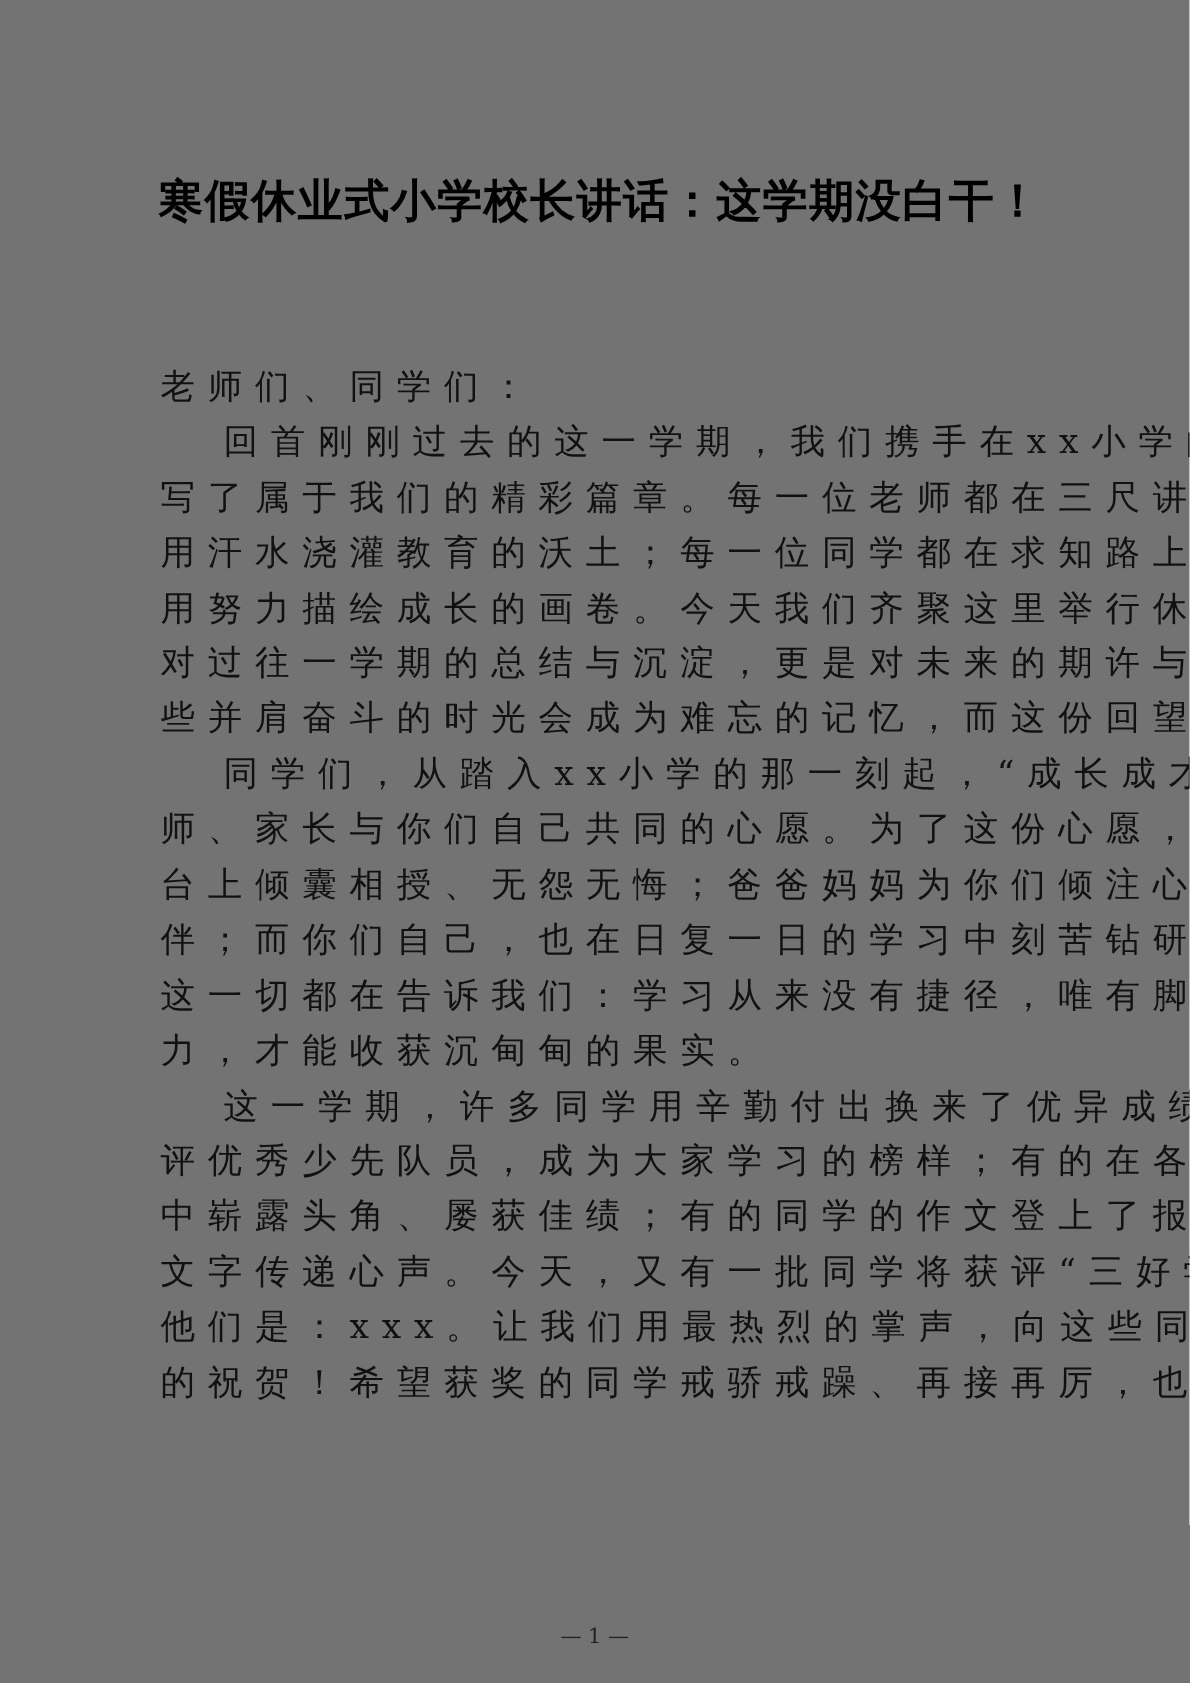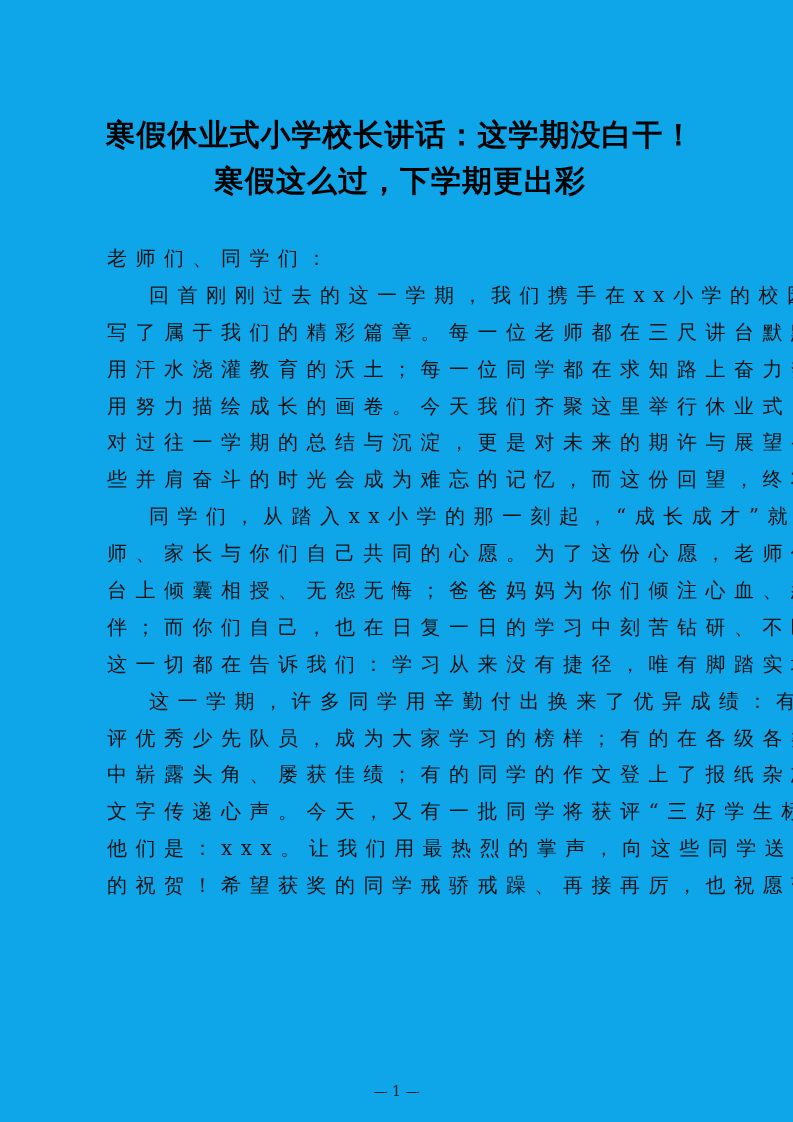--- a/index.html
+++ b/index.html
@@ -1,60 +1,60 @@
 <!DOCTYPE html>
 <html><head>
   <meta charset="utf-8">
   <style>
     html, body { margin: 0; padding: 0; background: #ffffff; }
     body { width: 793px; height: 1122px; position: relative; overflow: hidden; }
-    .page { position: absolute; left: 0; top: 0; width: 793px; height: 1122px; background: #0ea5e9; }
+    .page { position: absolute; left: 0; top: 0; width: 793px; height: 1122px; background: #737373; }
     .title {
       position: absolute; left: 100px; width: 600px; top: 112px;
       text-align: center;
       font-family: "DejaVu Serif", serif;
       font-weight: bold; font-size: 30px; line-height: 46px;
       color: #000; letter-spacing: 1px;
     }
     .body {
       position: absolute; left: 107px; top: 240px; width: 584px;
       font-family: "DejaVu Serif", "Liberation Serif", serif;
-      font-size: 20px; line-height: 36.9px; color: #111;
+      font-size: 23px; line-height: 36.9px; color: #111;
       letter-spacing: 8.5px;
       text-align: justify;
     }
     .body .line { display: block; white-space: nowrap; height: 36.9px; }
     .body .line.indent { padding-left: 42px; }
     .footer {
       position: absolute; top: 1083px; left: 0; width: 793px; text-align: center;
       font-family: "DejaVu Serif", serif; font-size: 14px; color: #222;
     }
   </style>
 </head>
 <body>
 
 <div class="page">
   <div class="title">
     <div>寒假休业式小学校长讲话：这学期没白干！</div>
-    <div>寒假这么过，下学期更出彩</div>
   </div>
 
   <div class="body" id="body">
       <span class="line">老师们、同学们：</span>
       <span class="line indent">回首刚刚过去的这一学期，我们携手在xx小学的校园里书</span>
       <span class="line">写了属于我们的精彩篇章。每一位老师都在三尺讲台默默耕耘，</span>
       <span class="line">用汗水浇灌教育的沃土；每一位同学都在求知路上奋力奔跑，</span>
       <span class="line">用努力描绘成长的画卷。今天我们齐聚这里举行休业式，既是</span>
       <span class="line">对过往一学期的总结与沉淀，更是对未来的期许与展望——那</span>
       <span class="line">些并肩奋斗的时光会成为难忘的记忆，而这份回望，终将让我</span>
       <span class="line indent">同学们，从踏入xx小学的那一刻起，“成长成才”就成了老</span>
       <span class="line">师、家长与你们自己共同的心愿。为了这份心愿，老师们在讲</span>
       <span class="line">台上倾囊相授、无怨无悔；爸爸妈妈为你们倾注心血、悉心陪</span>
       <span class="line">伴；而你们自己，也在日复一日的学习中刻苦钻研、不断进步。</span>
       <span class="line">这一切都在告诉我们：学习从来没有捷径，唯有脚踏实地的努</span>
+      <span class="line">力，才能收获沉甸甸的果实。</span>
       <span class="line indent">这一学期，许多同学用辛勤付出换来了优异成绩：有的获</span>
       <span class="line">评优秀少先队员，成为大家学习的榜样；有的在各级各类比赛</span>
       <span class="line">中崭露头角、屡获佳绩；有的同学的作文登上了报纸杂志，让</span>
       <span class="line">文字传递心声。今天，又有一批同学将获评“三好学生标兵”，</span>
       <span class="line">他们是：xxx。让我们用最热烈的掌声，向这些同学送上最真挚</span>
       <span class="line">的祝贺！希望获奖的同学戒骄戒躁、再接再厉，也祝愿暂时没</span>
     </div>
 
   <div class="footer">— 1 —</div>
 </div>

